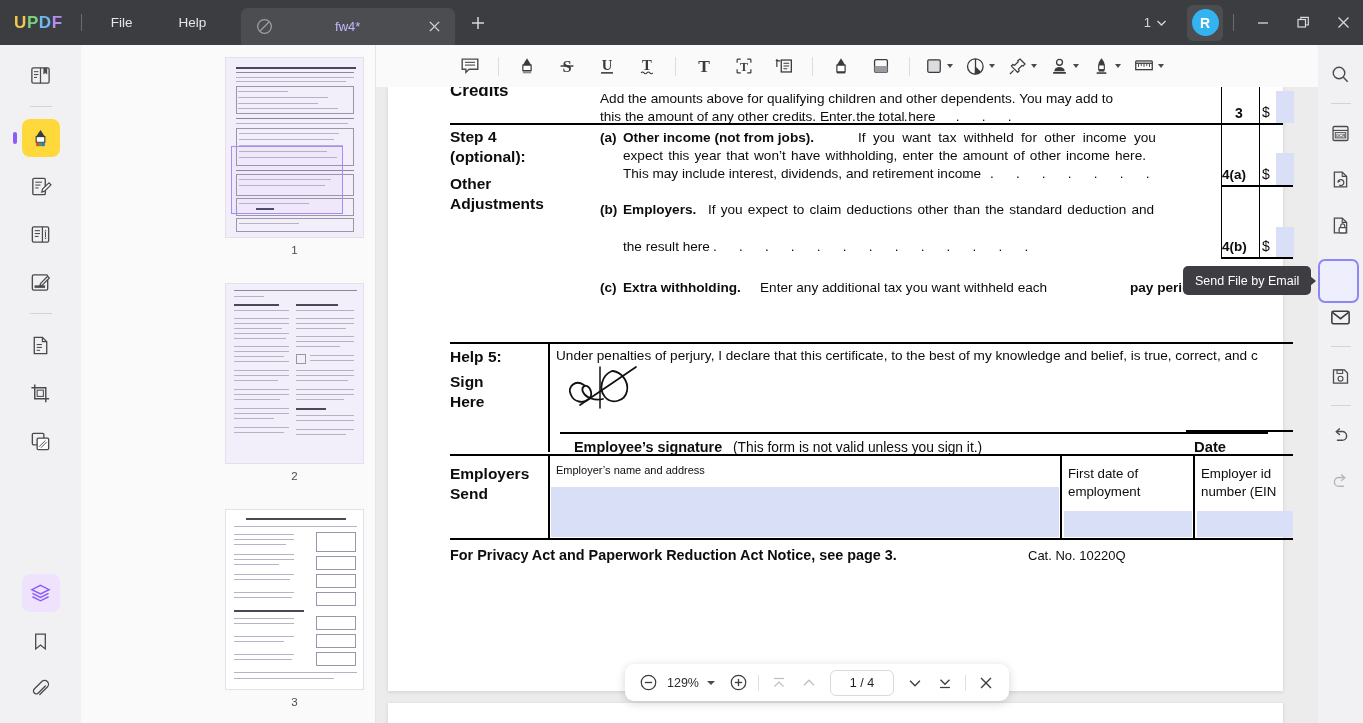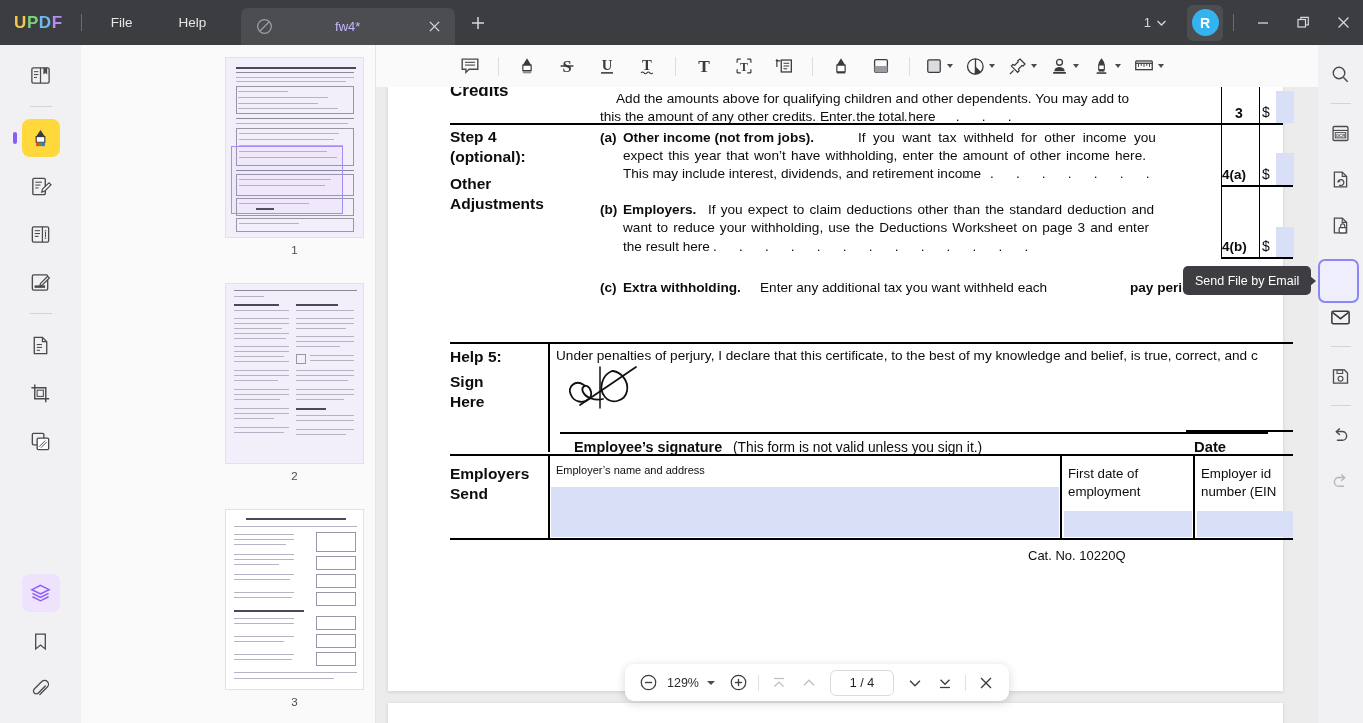--- a/index.html
+++ b/index.html
@@ -638,21 +638,21 @@
       </span>
       <span class="caret"></span>
     </div>
   </div>
 
   <div class="viewport">
     <div class="page">
       <div class="pg-inner">
 
         <div class="f fb" style="left:62px; top:-6px; font-size:17px;">Credits</div>
-        <div class="f" style="left:228px; top:4px; font-size:13.6px;">Add the amounts above for qualifying children and other dependents. You may add to</div>
+        <div class="f" style="left:212px; top:4px; font-size:13.6px;">Add the amounts above for qualifying children and other dependents. You may add to</div>
         <div class="f" style="left:212px; top:22px; font-size:13.6px;">this the amount of any other credits. Enter the total here</div>
         <div class="f" style="left:412px; top:22px; font-size:13.6px; letter-spacing:9.2px;">. . . . . . . . .</div>
         <div class="f fb" style="left:847px; top:18px; font-size:14px;">3</div>
         <div class="f" style="left:874px; top:17px; font-size:14px;">$</div>
         <div class="hl" style="left:888px; top:4px; width:18px; height:32px;"></div>
 
         <div class="rule" style="left:62px; top:36px; width:833px; height:2px;"></div>
         <div class="rule" style="left:833px; top:0px; width:1.4px; height:36px;"></div>
         <div class="rule" style="left:871px; top:0px; width:1.4px; height:36px;"></div>
 
@@ -671,21 +671,20 @@
         <div class="f" style="left:874px; top:79px; font-size:14px;">$</div>
         <div class="hl" style="left:888px; top:66px; width:18px; height:32px;"></div>
 
         <div class="rule" style="left:833px; top:98px; width:72px; height:1.6px;"></div>
         <div class="rule" style="left:833px; top:36px; width:1.4px; height:134px;"></div>
         <div class="rule" style="left:871px; top:36px; width:1.4px; height:134px;"></div>
 
         <div class="f fb" style="left:212px; top:115px; font-size:13.6px;">(b)</div>
         <div class="f fb" style="left:235px; top:115px; font-size:13.6px;">Employers.</div>
         <div class="f" style="left:320px; top:115px; font-size:13.6px; word-spacing:1.4px;">If you expect to claim deductions other than the standard deduction and</div>
-        <div class="f" style="left:235px; top:133px; font-size:13.6px; word-spacing:1.3px;">want to reduce your withholding, use the Deductions Worksheet on page 3 and enter</div>
         <div class="f" style="left:235px; top:152px; font-size:13.6px;">the result here</div>
         <div class="f" style="left:325px; top:152px; font-size:13.6px; letter-spacing:9.2px;">. . . . . . . . . . . . .</div>
         <div class="f fb" style="left:834px; top:152px; font-size:13.5px;">4(b)</div>
         <div class="f" style="left:874px; top:151px; font-size:14px;">$</div>
         <div class="hl" style="left:888px; top:140px; width:18px; height:30px;"></div>
         <div class="rule" style="left:833px; top:170px; width:72px; height:1.6px;"></div>
 
         <div class="f fb" style="left:212px; top:193px; font-size:13.6px;">(c)</div>
         <div class="f fb" style="left:235px; top:193px; font-size:13.6px;">Extra withholding.</div>
         <div class="f" style="left:372px; top:193px; font-size:13.6px;">Enter any additional tax you want withheld each</div>
@@ -729,20 +728,21 @@
         <div class="f" style="left:680px; top:397px; font-size:13.3px;">employment</div>
         <div class="hl" style="left:676px; top:424px; width:128px; height:26px;"></div>
 
         <div class="rule" style="left:805px; top:367px; width:1.8px; height:84px;"></div>
         <div class="f" style="left:813px; top:379px; font-size:13.3px;">Employer id</div>
         <div class="f" style="left:813px; top:397px; font-size:13.3px;">number (EIN</div>
         <div class="hl" style="left:809px; top:424px; width:96px; height:26px;"></div>
 
         <div class="rule" style="left:62px; top:451px; width:843px; height:2px;"></div>
 
+        <div class="f fb" style="left:62px; top:460px; font-size:14.4px;">For Privacy Act and Paperwork Reduction Act Notice, see page 3.</div>
         <div class="f" style="left:640px; top:461px; font-size:13px;">Cat. No. 10220Q</div>
       </div>
     </div>
     <div class="pg2"></div>
   </div>
 
   <div class="rail-right">
     <div class="rbtn">
       <span>
         <svg width="21" height="21" viewBox="0 0 24 24">

